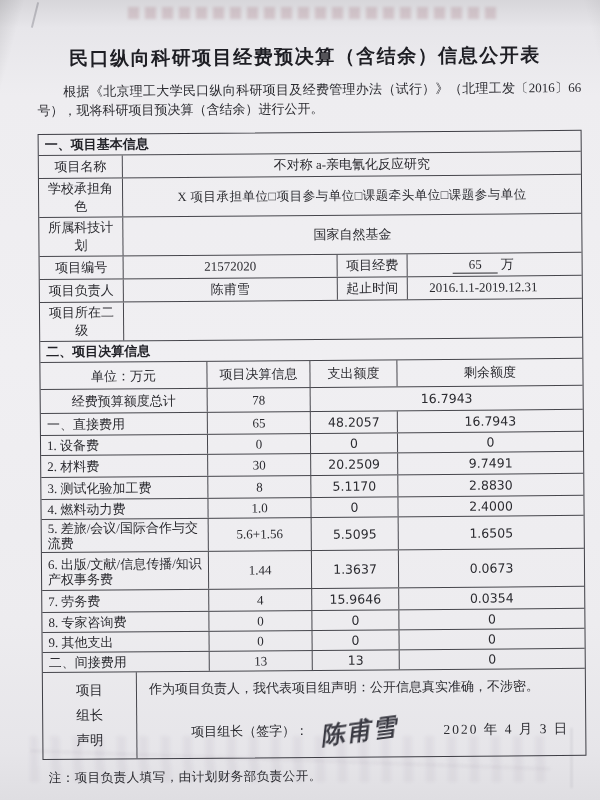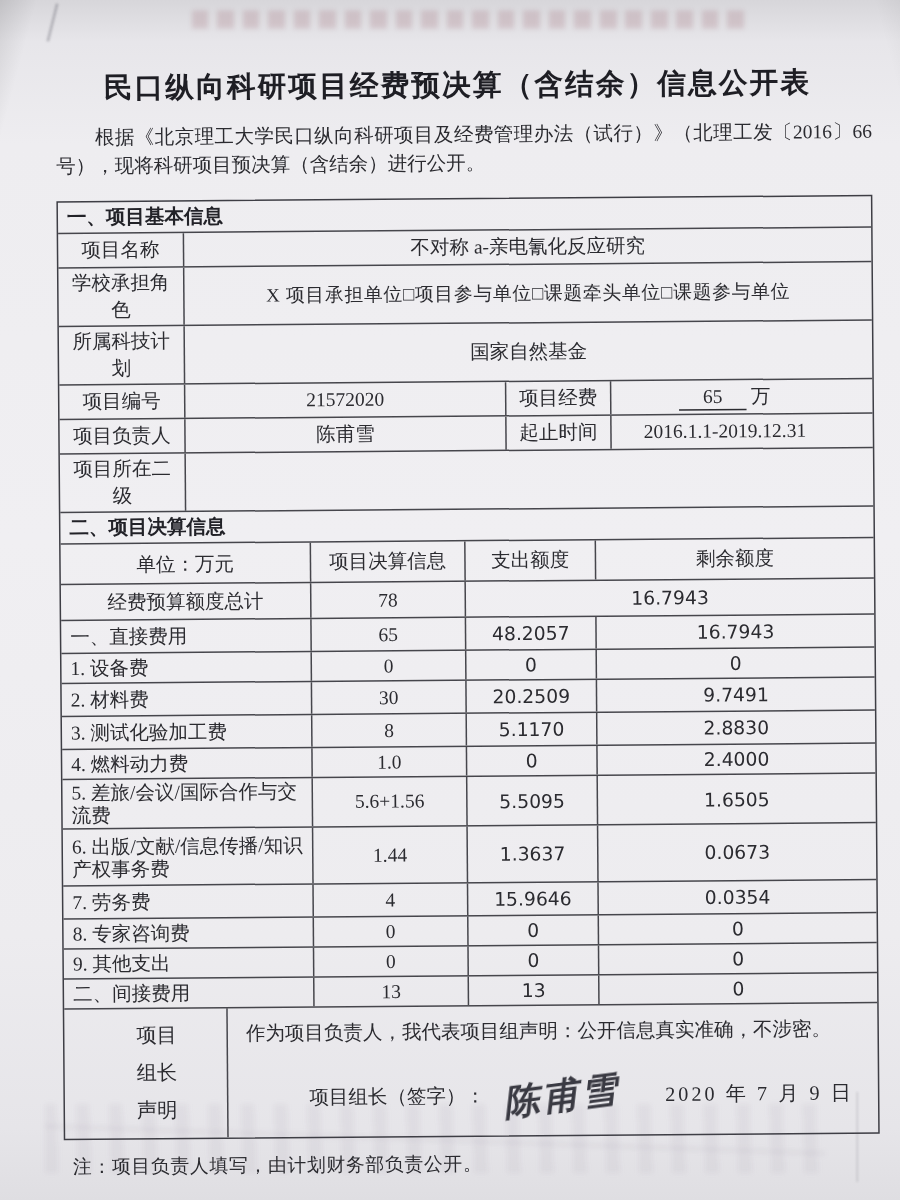--- a/index.html
+++ b/index.html
@@ -50,21 +50,21 @@
   .b-lab{width:167px;flex:none;justify-content:flex-start;text-align:left;padding-left:6px;line-height:15px;}
   .b-c1{width:103px;flex:none;}
   .b-c2{width:87px;flex:none;}
   .b-c3{flex:1;}
   .b-lab.center{justify-content:center;text-align:center;padding-left:3px;}
   .num{font-family:"DejaVu Sans","Liberation Sans",sans-serif;font-size:12.5px;}
   .serifnum{font-size:13px;}
   .h19{min-height:19px;} .h21{min-height:21px;} .h23{min-height:23px;} .h31{min-height:31px;} .h37{min-height:37px;}
 
   
-  .decl-side{width:93px;flex:none;display:flex;flex-direction:column;align-items:center;justify-content:center;gap:7px;font-size:13.5px;border-right:1px solid #46464c;margin-left:15px;}
+  .decl-side{width:93px;flex:none;display:flex;flex-direction:column;align-items:center;justify-content:center;gap:7px;font-size:13.5px;border-right:1px solid #46464c;}
   .decl-main{flex:1;padding:8px 10px 10px 12px;min-height:86px;box-sizing:border-box;display:flex;flex-direction:column;}
   .decl-stmt{font-size:13px;line-height:18px;}
   .sign-line{display:flex;align-items:center;margin-top:18px;}
   .sign-label{margin-left:42px;font-size:13px;text-align:center;}
   .signature{font-size:24px;margin-left:14px;color:#23232c;transform:rotate(-7deg) skewX(-14deg);opacity:.88;filter:blur(.3px);letter-spacing:2px;font-weight:bold;}
   .sign-date{margin-left:auto;margin-right:6px;font-size:13.5px;letter-spacing:2px;}
 
   .footnote{margin:10px 0 0 46px;font-size:12.5px;letter-spacing:.5px;}
 </style>
 </head>
@@ -203,21 +203,21 @@
         <div class="decl-side">
           <span>项目</span>
           <span>组长</span>
           <span>声明</span>
         </div>
         <div class="decl-main">
           <div class="decl-stmt">作为项目负责人，我代表项目组声明：公开信息真实准确，不涉密。</div>
           <div class="sign-line">
             <span class="sign-label">项目组长（签字）：</span>
             <span class="signature">陈甫雪</span>
-            <span class="sign-date">2020 年  7 月  9 日</span>
+            <span class="sign-date">2020 年  4 月  3 日</span>
           </div>
         </div>
       </div>
 
     </div>
 
     <div class="footnote">注：项目负责人填写，由计划财务部负责公开。</div>
   </div>
 </div>
 

